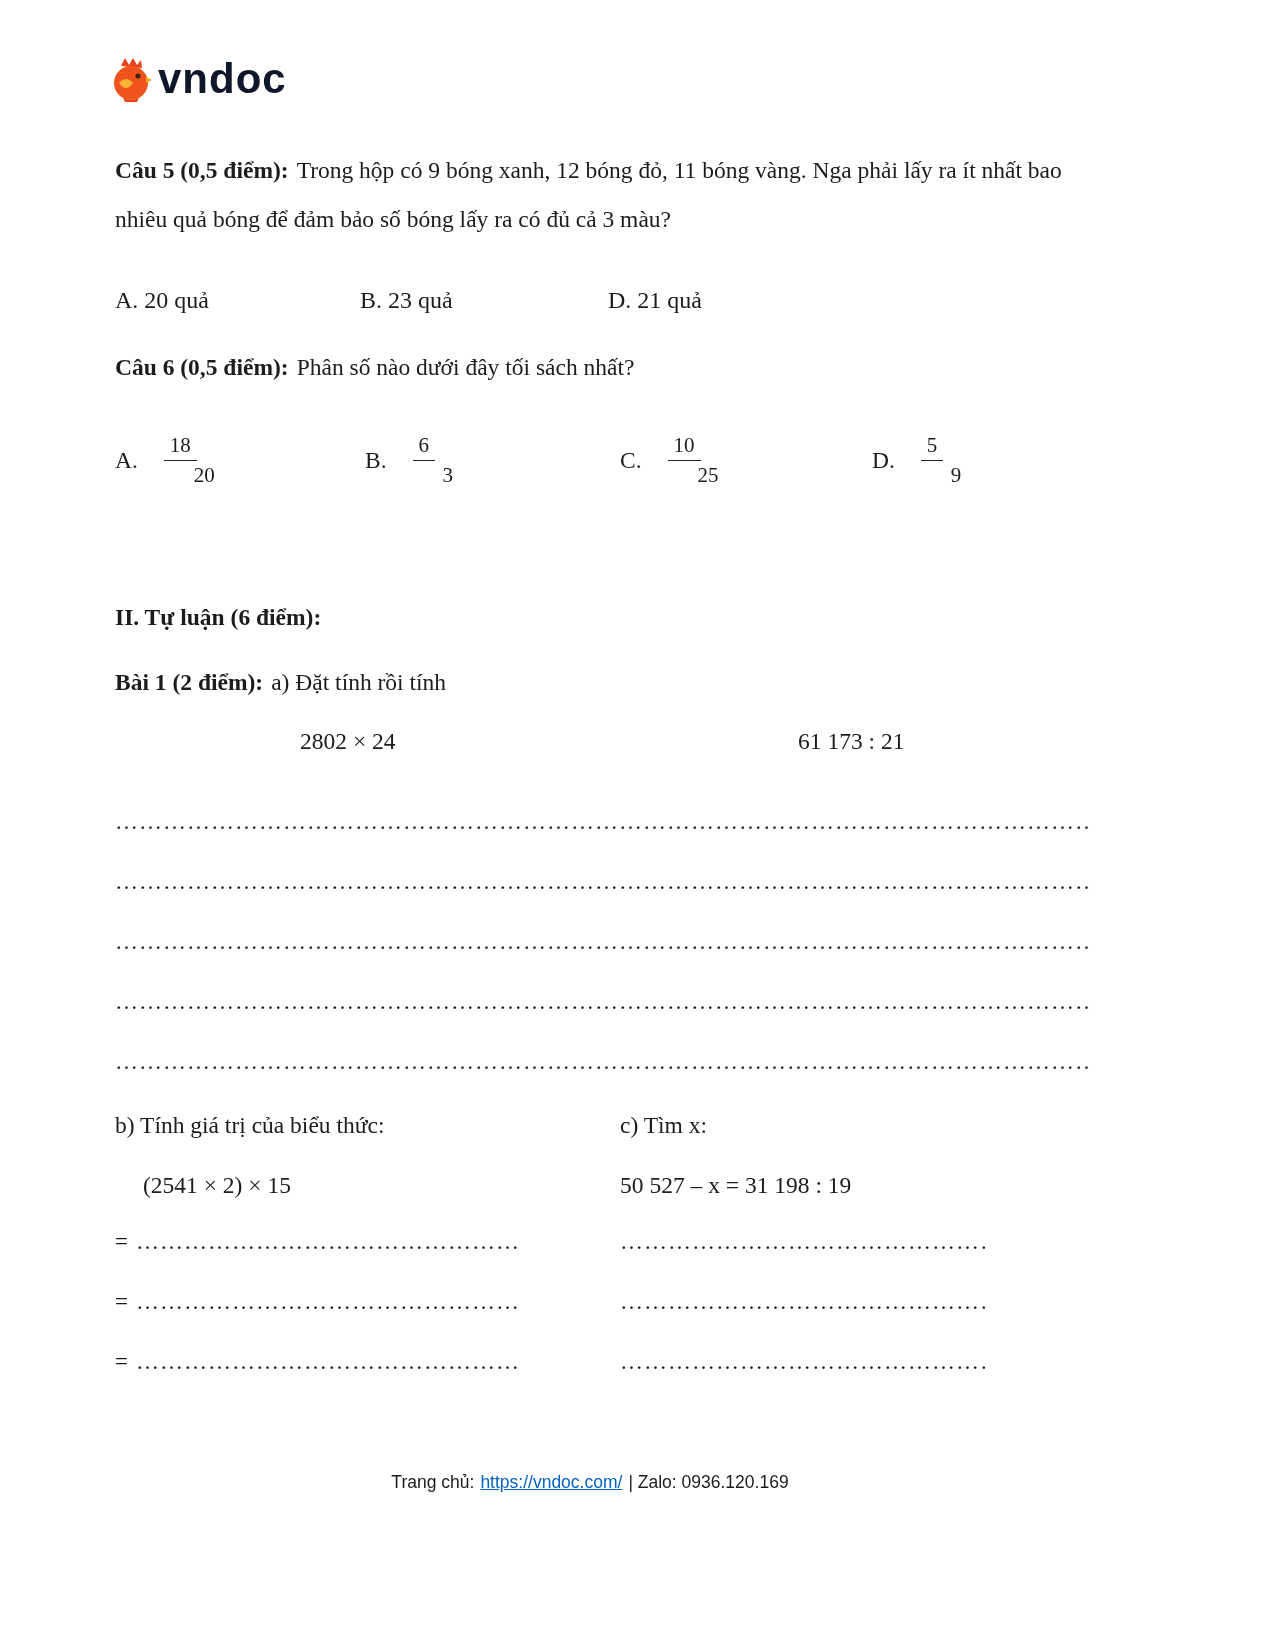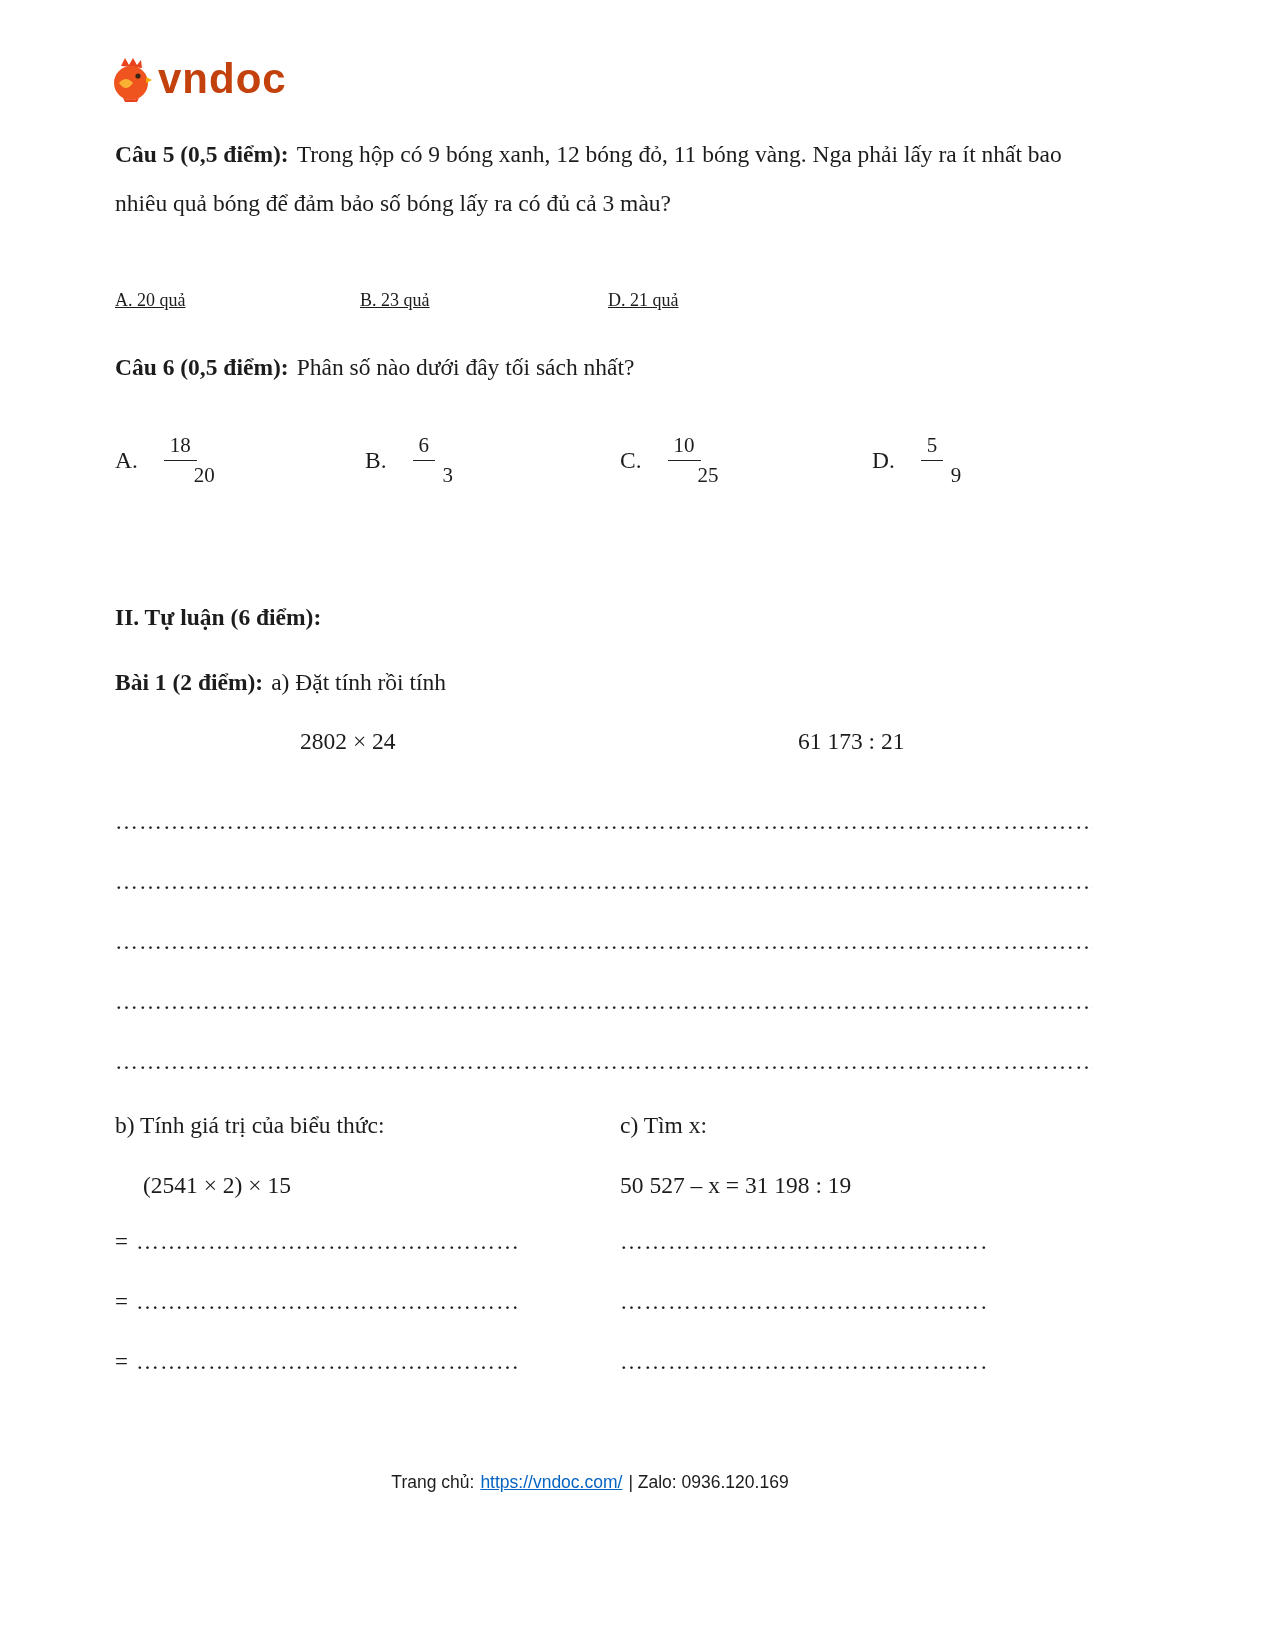--- a/index.html
+++ b/index.html
@@ -14,30 +14,30 @@
   }
   .abs{position:absolute;}
   .sans{font-family:"Liberation Sans", sans-serif;}
   .b{font-weight:bold;}
 
   
   .logo{left:110px;top:56px;display:flex;align-items:center;gap:6px;}
   .logo-text{
     font-family:"Liberation Sans", sans-serif;
     font-weight:bold;font-size:42px;line-height:1;
-    color:#c2410c;letter-spacing:1px;
+    color:#0f172a;letter-spacing:1px;
   }
   .doc-title{top:63px;right:182px;font-size:18px;color:#222;}
 
   
   .para{left:115px;width:980px;font-size:23.5px;line-height:49px;}
   .label{margin-right:8px;}
 
   .opt-row{left:115px;top:276px;width:990px;display:grid;
-    grid-template-columns:245px 248px 247px 1fr;font-size:18px;line-height:49px;text-decoration:underline;}
+    grid-template-columns:245px 248px 247px 1fr;font-size:24px;line-height:49px;}
 
   .frac-row{left:115px;top:416px;width:990px;height:88px;display:grid;
     grid-template-columns:250px 255px 252px 1fr;font-size:23.5px;}
   .frac-cell{display:flex;align-items:center;gap:8px;}
   .fraction{display:inline-flex;flex-direction:column;align-items:center;
     font-size:21px;line-height:1.25;justify-content:center;}
   .fraction .num{border-bottom:1.8px solid #222;padding:0 6px 1px 6px;}
   .fraction .den{padding-top:1px;margin-left:48px;}
 
   .expr-row{left:115px;top:728px;width:980px;height:40px;font-size:23.5px;}
@@ -77,21 +77,21 @@
         <circle cx="21" cy="27" r="17" fill="#F0541E"></circle>
         <path d="M9 27 q7 -8 14 0 q-7 10 -14 0 Z" fill="#F9B234"></path>
         <circle cx="28" cy="20" r="2.6" fill="#3A2415"></circle>
         <polygon points="36,21 42,24 36,27" fill="#F7A800"></polygon>
         <path d="M13 42 q8 4 16 0 l-2 4 q-6 2 -12 0 Z" fill="#E8431C"></path>
       </svg>
     </span>
     <span class="logo-text">vndoc</span>
   </div>
 
-  <div class="abs para" style="top:130px;">
+  <div class="abs para" style="top:146px;">
     <span class="b label">Câu 5 (0,5 điểm):</span><span>Trong hộp có 9 bóng xanh, 12 bóng đỏ, 11 bóng vàng. Nga phải lấy ra ít nhất bao nhiêu quả bóng để đảm bảo số bóng lấy ra có đủ cả 3 màu?</span>
   </div>
 
   <div class="abs opt-row">
     <span>A. 20 quả</span>
     <span>B. 23 quả</span>
     <span>D. 21 quả</span>
   </div>
 
   <div class="abs para" style="top:343px;">

